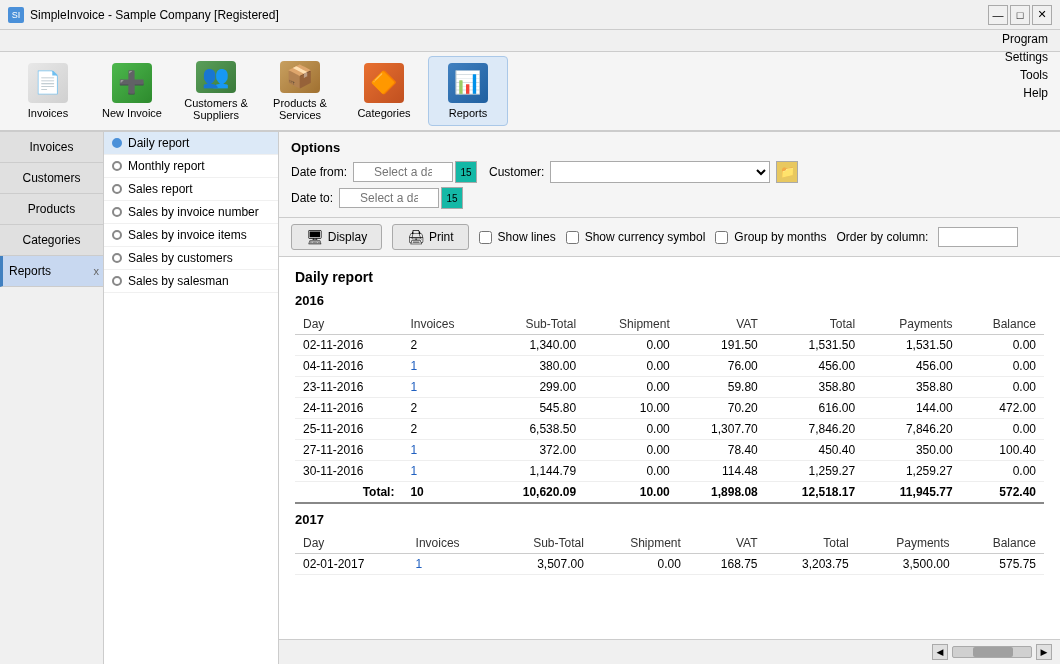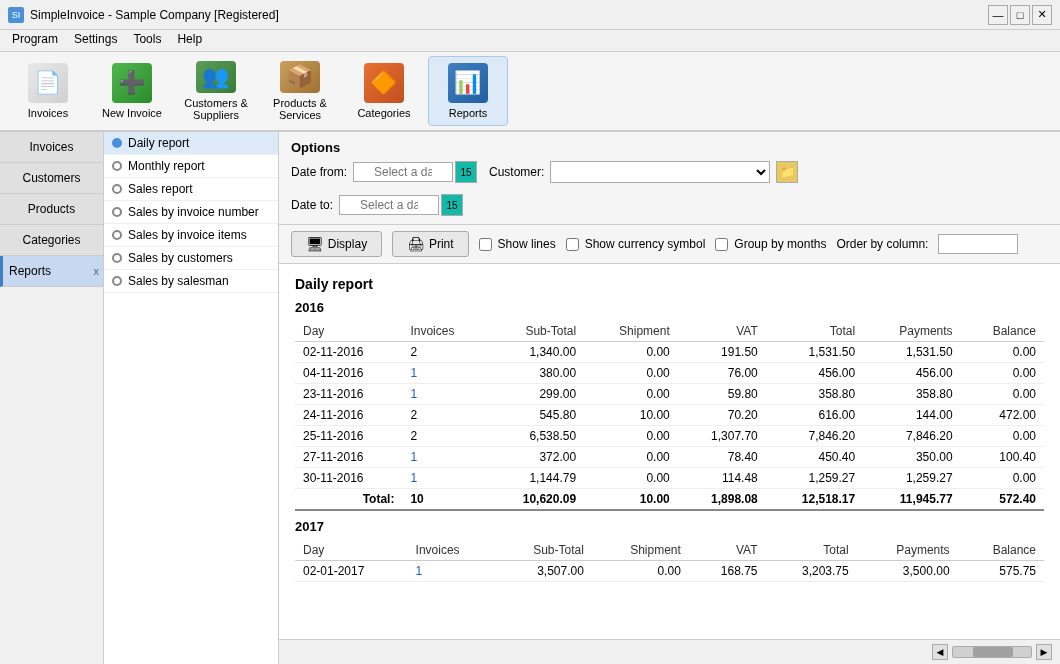--- a/index.html
+++ b/index.html
@@ -6,21 +6,21 @@
     body { background: #f0f0f0; width: 1060px; height: 664px; overflow: hidden; }
 
     
     .title-bar { background: #f0f0f0; height: 30px; display: flex; align-items: center; justify-content: space-between; padding: 0 8px; border-bottom: 1px solid #ccc; }
     .title-bar-left { display: flex; align-items: center; gap: 6px; font-size: 12px; }
     .title-bar-icon { width: 16px; height: 16px; background: #4a90d9; border-radius: 2px; display: flex; align-items: center; justify-content: center; color: white; font-size: 9px; }
     .title-bar-controls { display: flex; gap: 2px; }
     .title-bar-btn { width: 20px; height: 20px; background: none; border: 1px solid #aaa; cursor: pointer; display: flex; align-items: center; justify-content: center; font-size: 11px; }
 
     
-    .menu-bar { background: #f0f0f0; height: 22px; display: flex; align-items: flex-start; padding: 0 4px; border-bottom: 1px solid #ccc; }
+    .menu-bar { background: #f0f0f0; height: 22px; display: flex; align-items: flex-end; padding: 0 4px; border-bottom: 1px solid #ccc; flex-direction: column; }
     .menu-item { padding: 2px 8px; cursor: pointer; font-size: 12px; }
 
     
     .toolbar { background: #f5f5f5; height: 80px; display: flex; align-items: center; padding: 4px 8px; border-bottom: 2px solid #ccc; gap: 4px; }
     .toolbar-btn { display: flex; flex-direction: column; align-items: center; justify-content: center; width: 80px; height: 70px; cursor: pointer; border: 1px solid transparent; border-radius: 4px; padding: 4px; gap: 4px; }
     .toolbar-btn.active { border-color: #aac8e8; background: #dce9f7; }
     .toolbar-icon { width: 40px; height: 40px; border-radius: 4px; display: flex; align-items: center; justify-content: center; font-size: 22px; }
     .toolbar-label { font-size: 11px; text-align: center; }
 
     
@@ -200,21 +200,21 @@
             <input type="text" class="date-select" placeholder="Select a date" style="">
             <button class="date-btn">15</button>
           </div>
         </div>
         <div class="options-field">
           <span class="options-label">Customer:</span>
           <select class="customer-select"></select>
           <button class="folder-btn">📁</button>
         </div>
       </div>
-      <div class="options-row" style="margin-top:11px;">
+      <div class="options-row" style="margin-top:4px;">
         <div class="options-field">
           <span class="options-label">Date to:</span>
           <div class="date-input">
             <input type="text" class="date-select" placeholder="Select a date" style="">
             <button class="date-btn">15</button>
           </div>
         </div>
       </div>
     </div>
 

